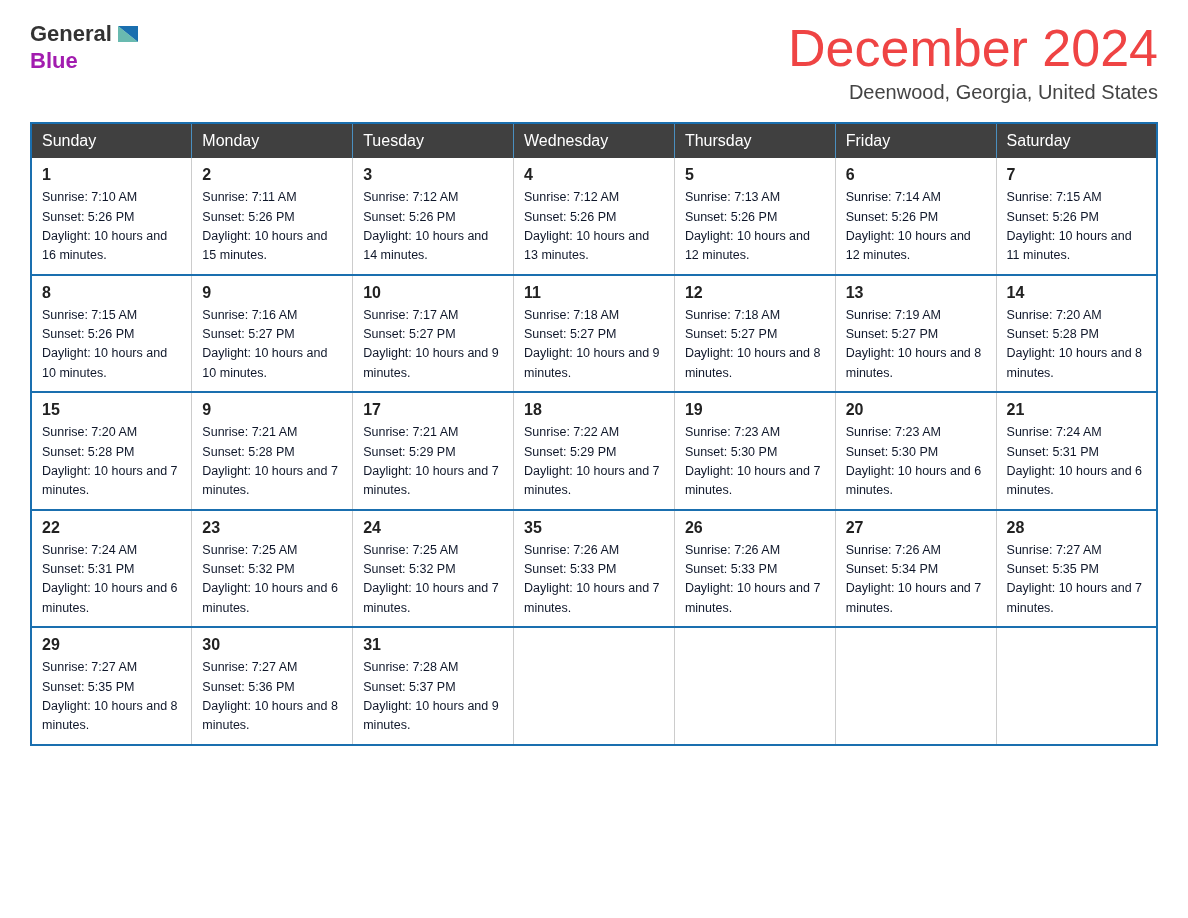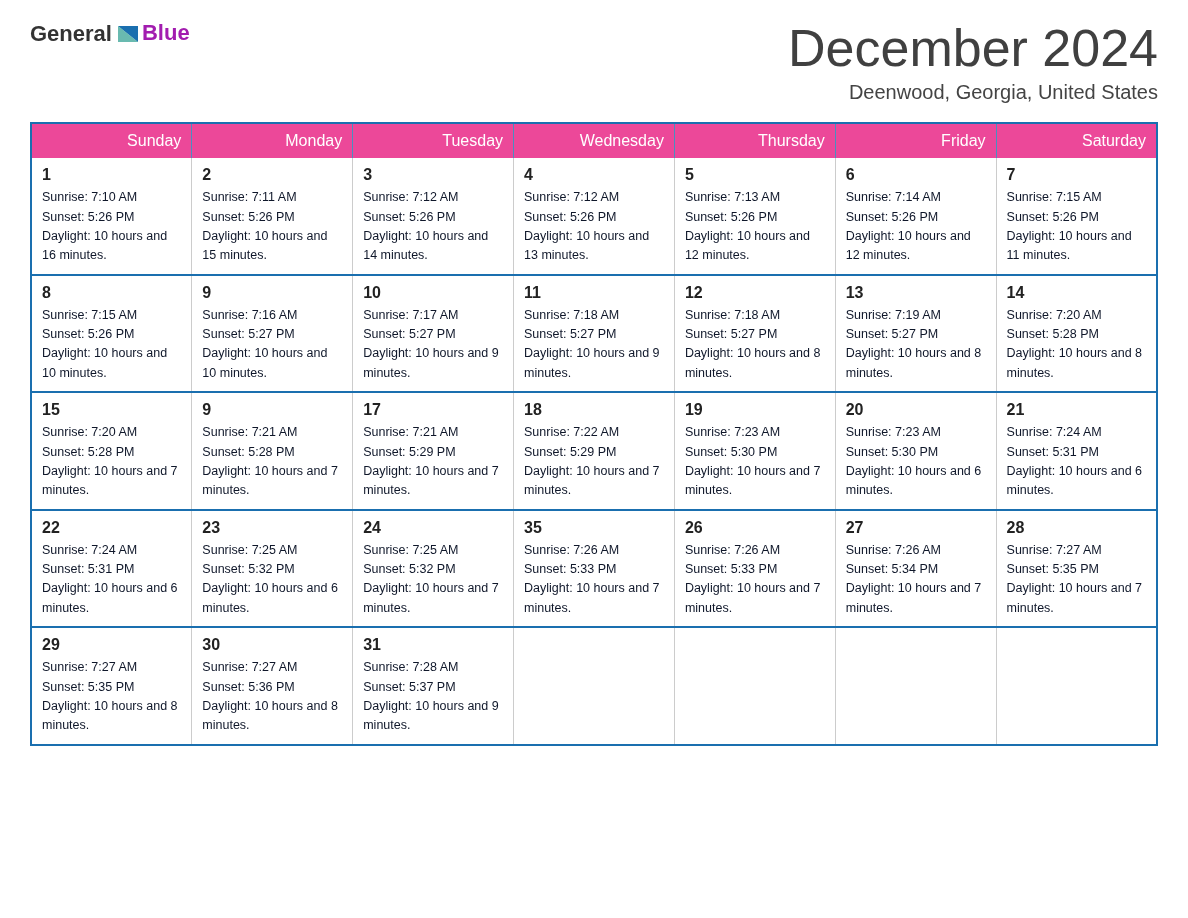--- a/index.html
+++ b/index.html
@@ -26,54 +26,54 @@
       font-weight: bold;
       color: #a21caf;
     }
     .logo-icon {
       width: 28px;
       height: 28px;
       margin-left: 2px;
     }
     .logo-wrapper {
       display: flex;
-      flex-direction: row;
+      flex-direction: column;
       align-items: flex-start;
     }
     .logo-row1 {
       display: flex;
       align-items: center;
     }
     .title-block {
       text-align: right;
     }
     .title-month {
       font-size: 52px;
       font-weight: 300;
-      color: #404040;
+      color: #ef4444;
       line-height: 1.1;
     }
     .title-location {
       font-size: 20px;
       color: #444;
       margin-top: 4px;
       text-align: right;
     }
     .calendar-table {
       width: 100%;
       border-collapse: collapse;
       border: 2px solid #1a6faf;
     }
     .calendar-table thead tr th {
-      background-color: #ec4899;
+      background-color: #404040;
       color: #fff;
       font-size: 16px;
       font-weight: normal;
       padding: 8px 10px;
-      text-align: right;
+      text-align: left;
       border-right: 1px solid #4a8fc0;
     }
     .calendar-table thead tr th:last-child {
       border-right: none;
     }
     .calendar-table tbody tr {
       border-bottom: 2px solid #1a6faf;
     }
     .calendar-table tbody tr:last-child {
       border-bottom: none;

